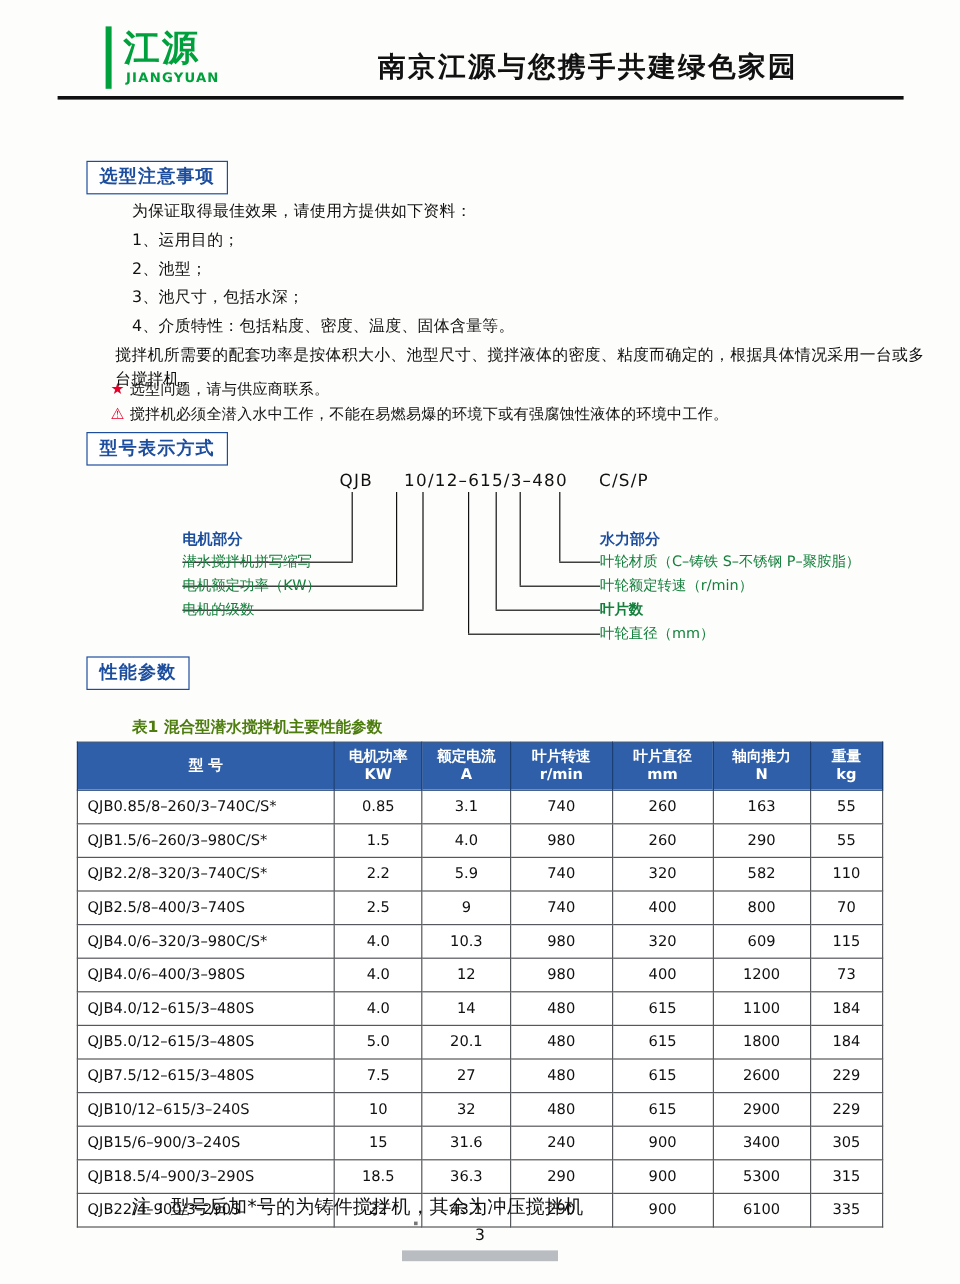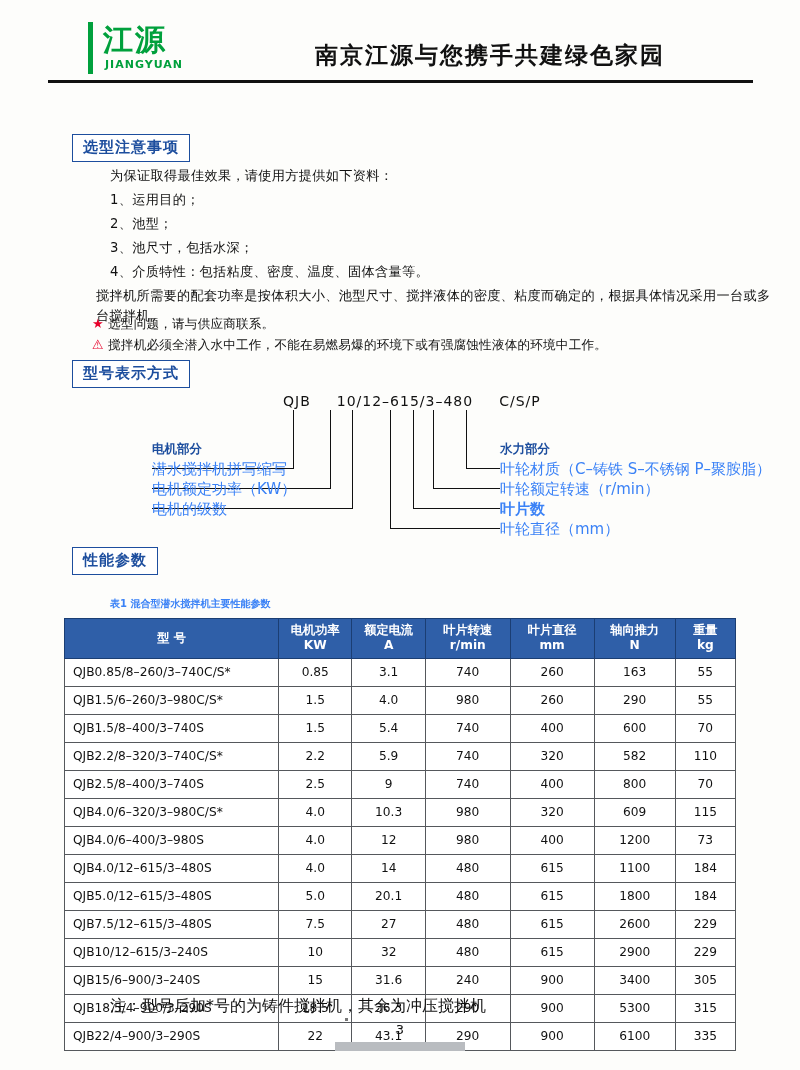--- a/index.html
+++ b/index.html
@@ -71,29 +71,29 @@
     font-size:14px;letter-spacing:1px;color:#111;
     font-family:"DejaVu Sans","Liberation Sans",sans-serif;
   }
   .code-line span{display:inline-block;}
   .cg{margin-right:26px;}
 
   .grp-label{
     position:absolute;font-size:12.5px;font-weight:700;color:#1d4e9e;
   }
   .leader{
-    position:absolute;font-size:15px;color:#3b82f6;white-space:nowrap;
+    position:absolute;font-size:12px;color:#15803d;white-space:nowrap;
   }
   .vline{position:absolute;width:1px;background:#111;}
   .hline{position:absolute;height:1px;background:#111;}
 
   
   .tbl-cap{
     position:absolute;left:110px;top:597px;
-    font-size:10px;font-weight:700;color:#3b82f6;
+    font-size:13px;font-weight:700;color:#4d7c0f;
   }
   table.perf{
     position:absolute;left:64px;top:618px;
     border-collapse:collapse;
     width:672px;
     font-size:12.2px;
   }
   table.perf th{
     background:#2f5fa8;color:#fff;font-weight:700;
     border:1px solid #1b3e73;
@@ -242,29 +242,20 @@
         <tr>
           <td class="model">QJB1.5/6–260/3–980C/S*</td>
           <td>1.5</td>
           <td>4.0</td>
           <td>980</td>
           <td>260</td>
           <td>290</td>
           <td>55</td>
         </tr>
         <tr>
-          <td class="model">QJB1.5/8–400/3–740S</td>
-          <td>1.5</td>
-          <td>5.4</td>
-          <td>740</td>
-          <td>400</td>
-          <td>600</td>
-          <td>70</td>
-        </tr>
-        <tr>
           <td class="model">QJB2.2/8–320/3–740C/S*</td>
           <td>2.2</td>
           <td>5.9</td>
           <td>740</td>
           <td>320</td>
           <td>582</td>
           <td>110</td>
         </tr>
         <tr>
           <td class="model">QJB2.5/8–400/3–740S</td>

